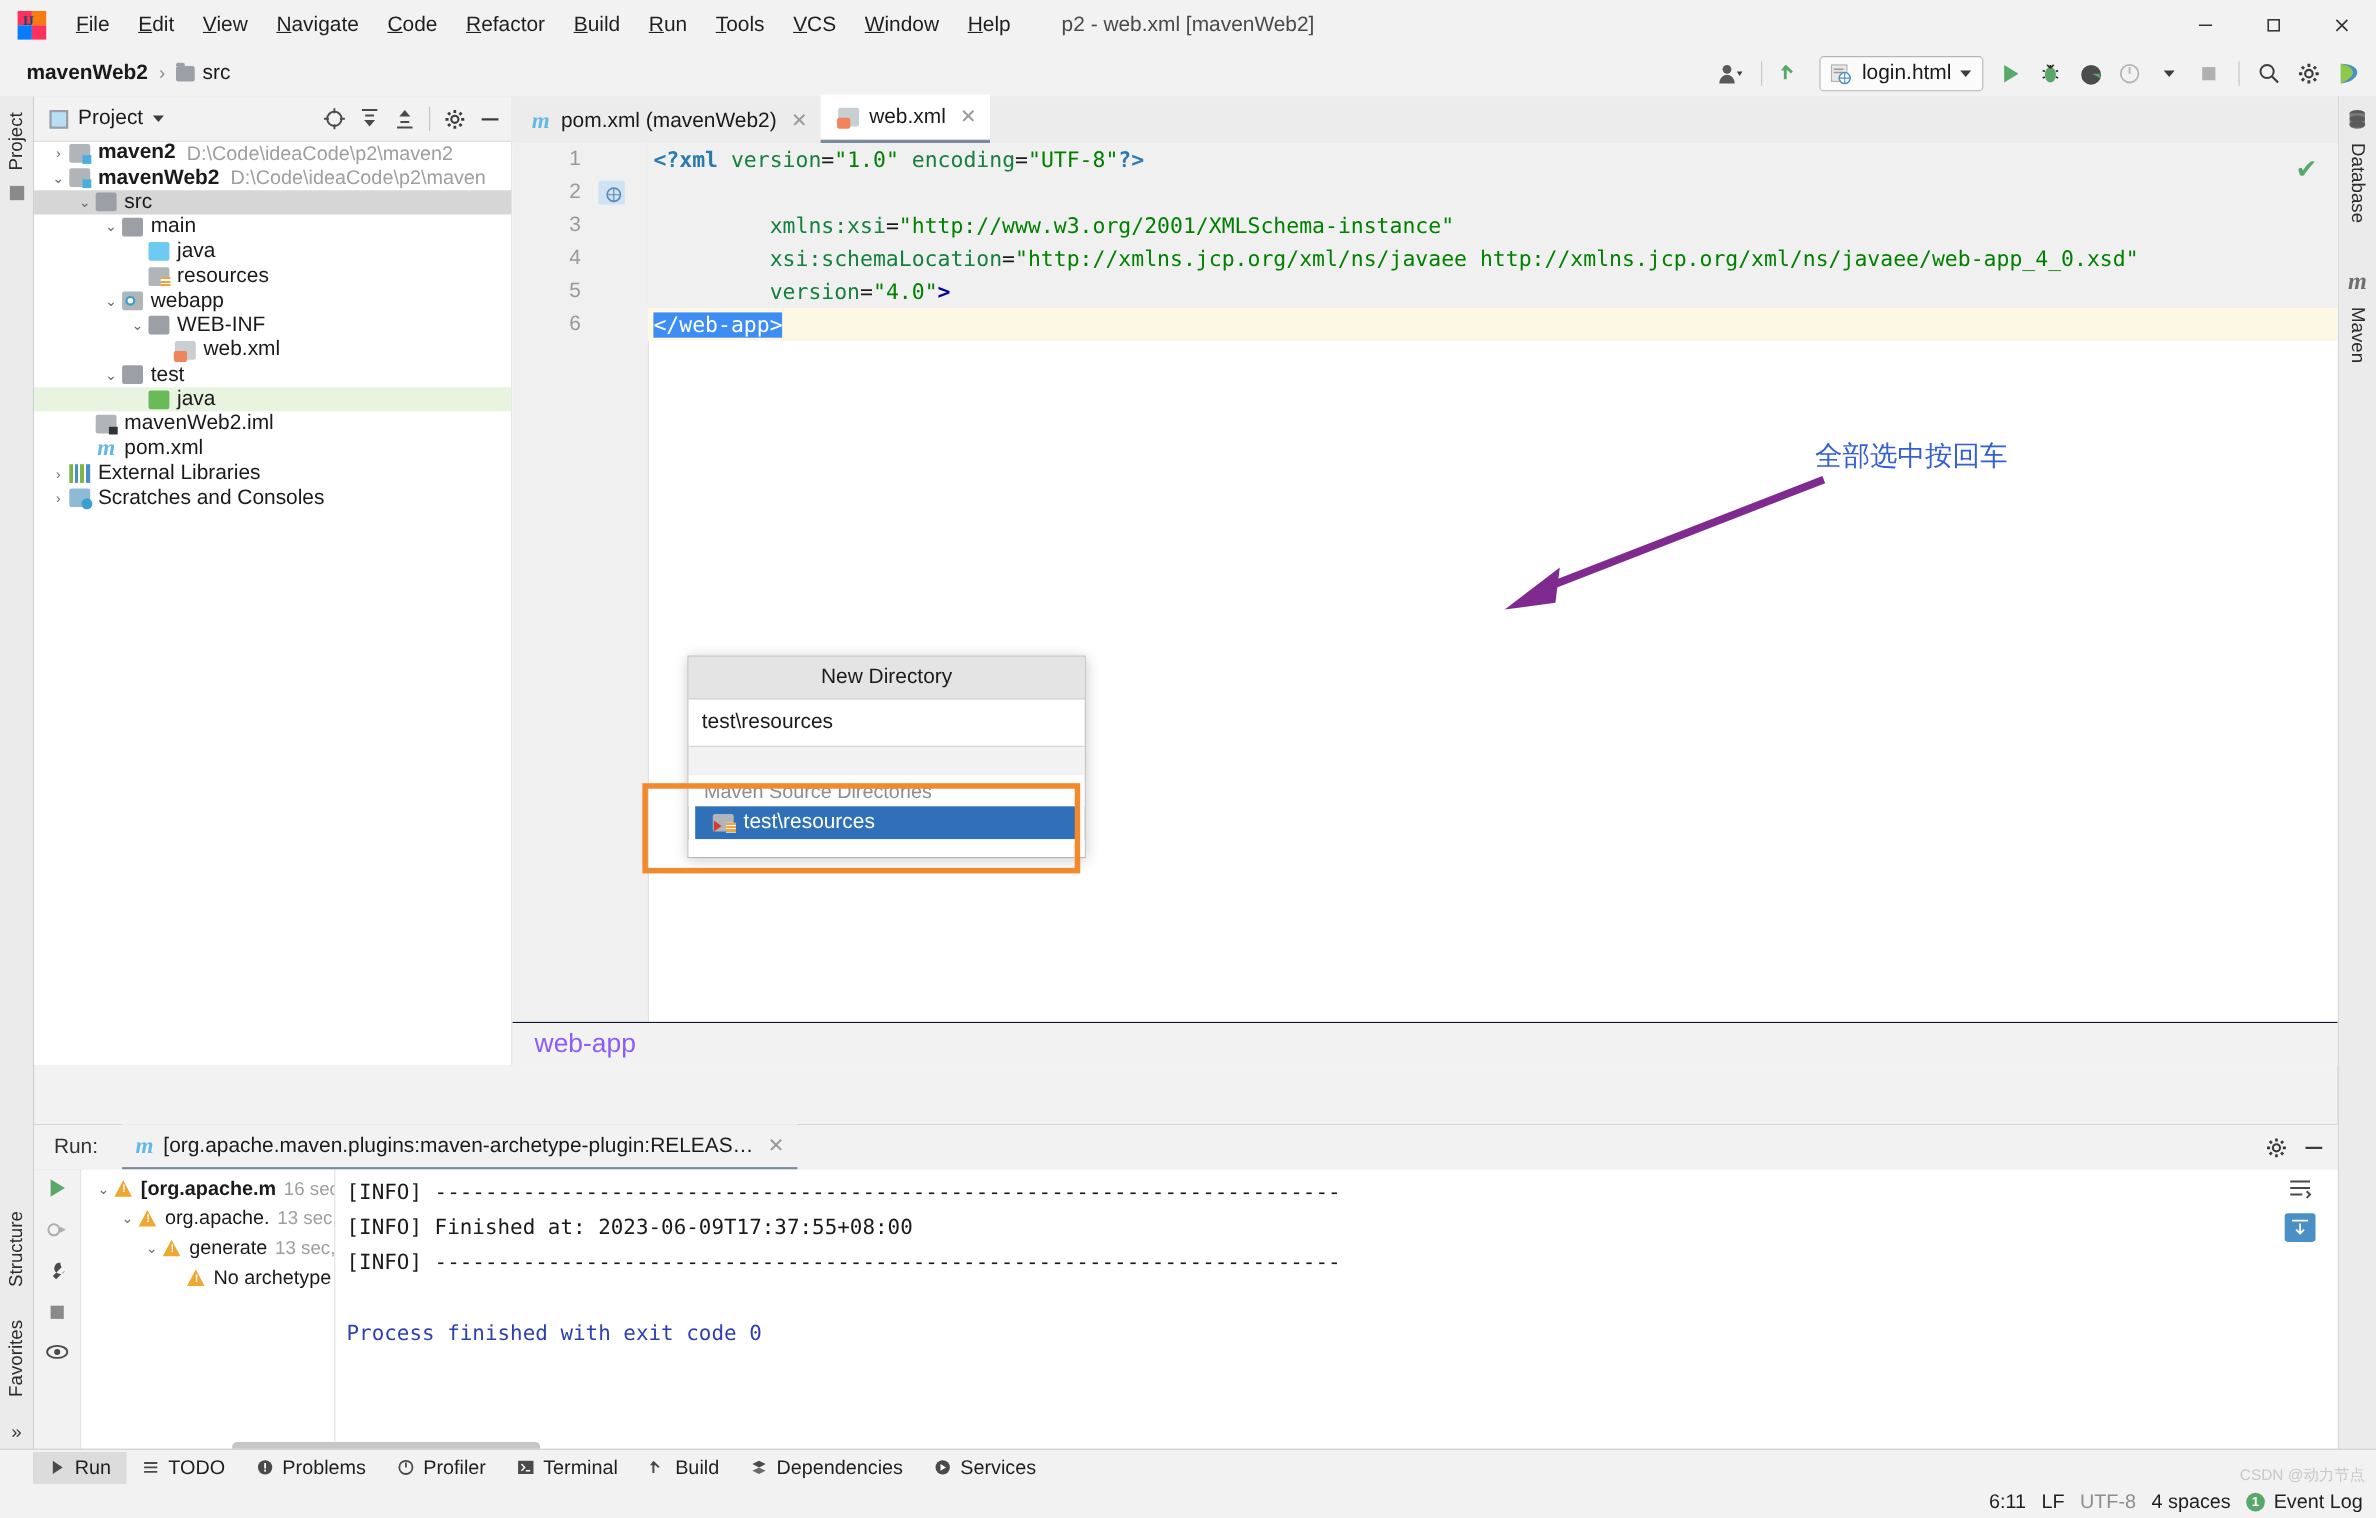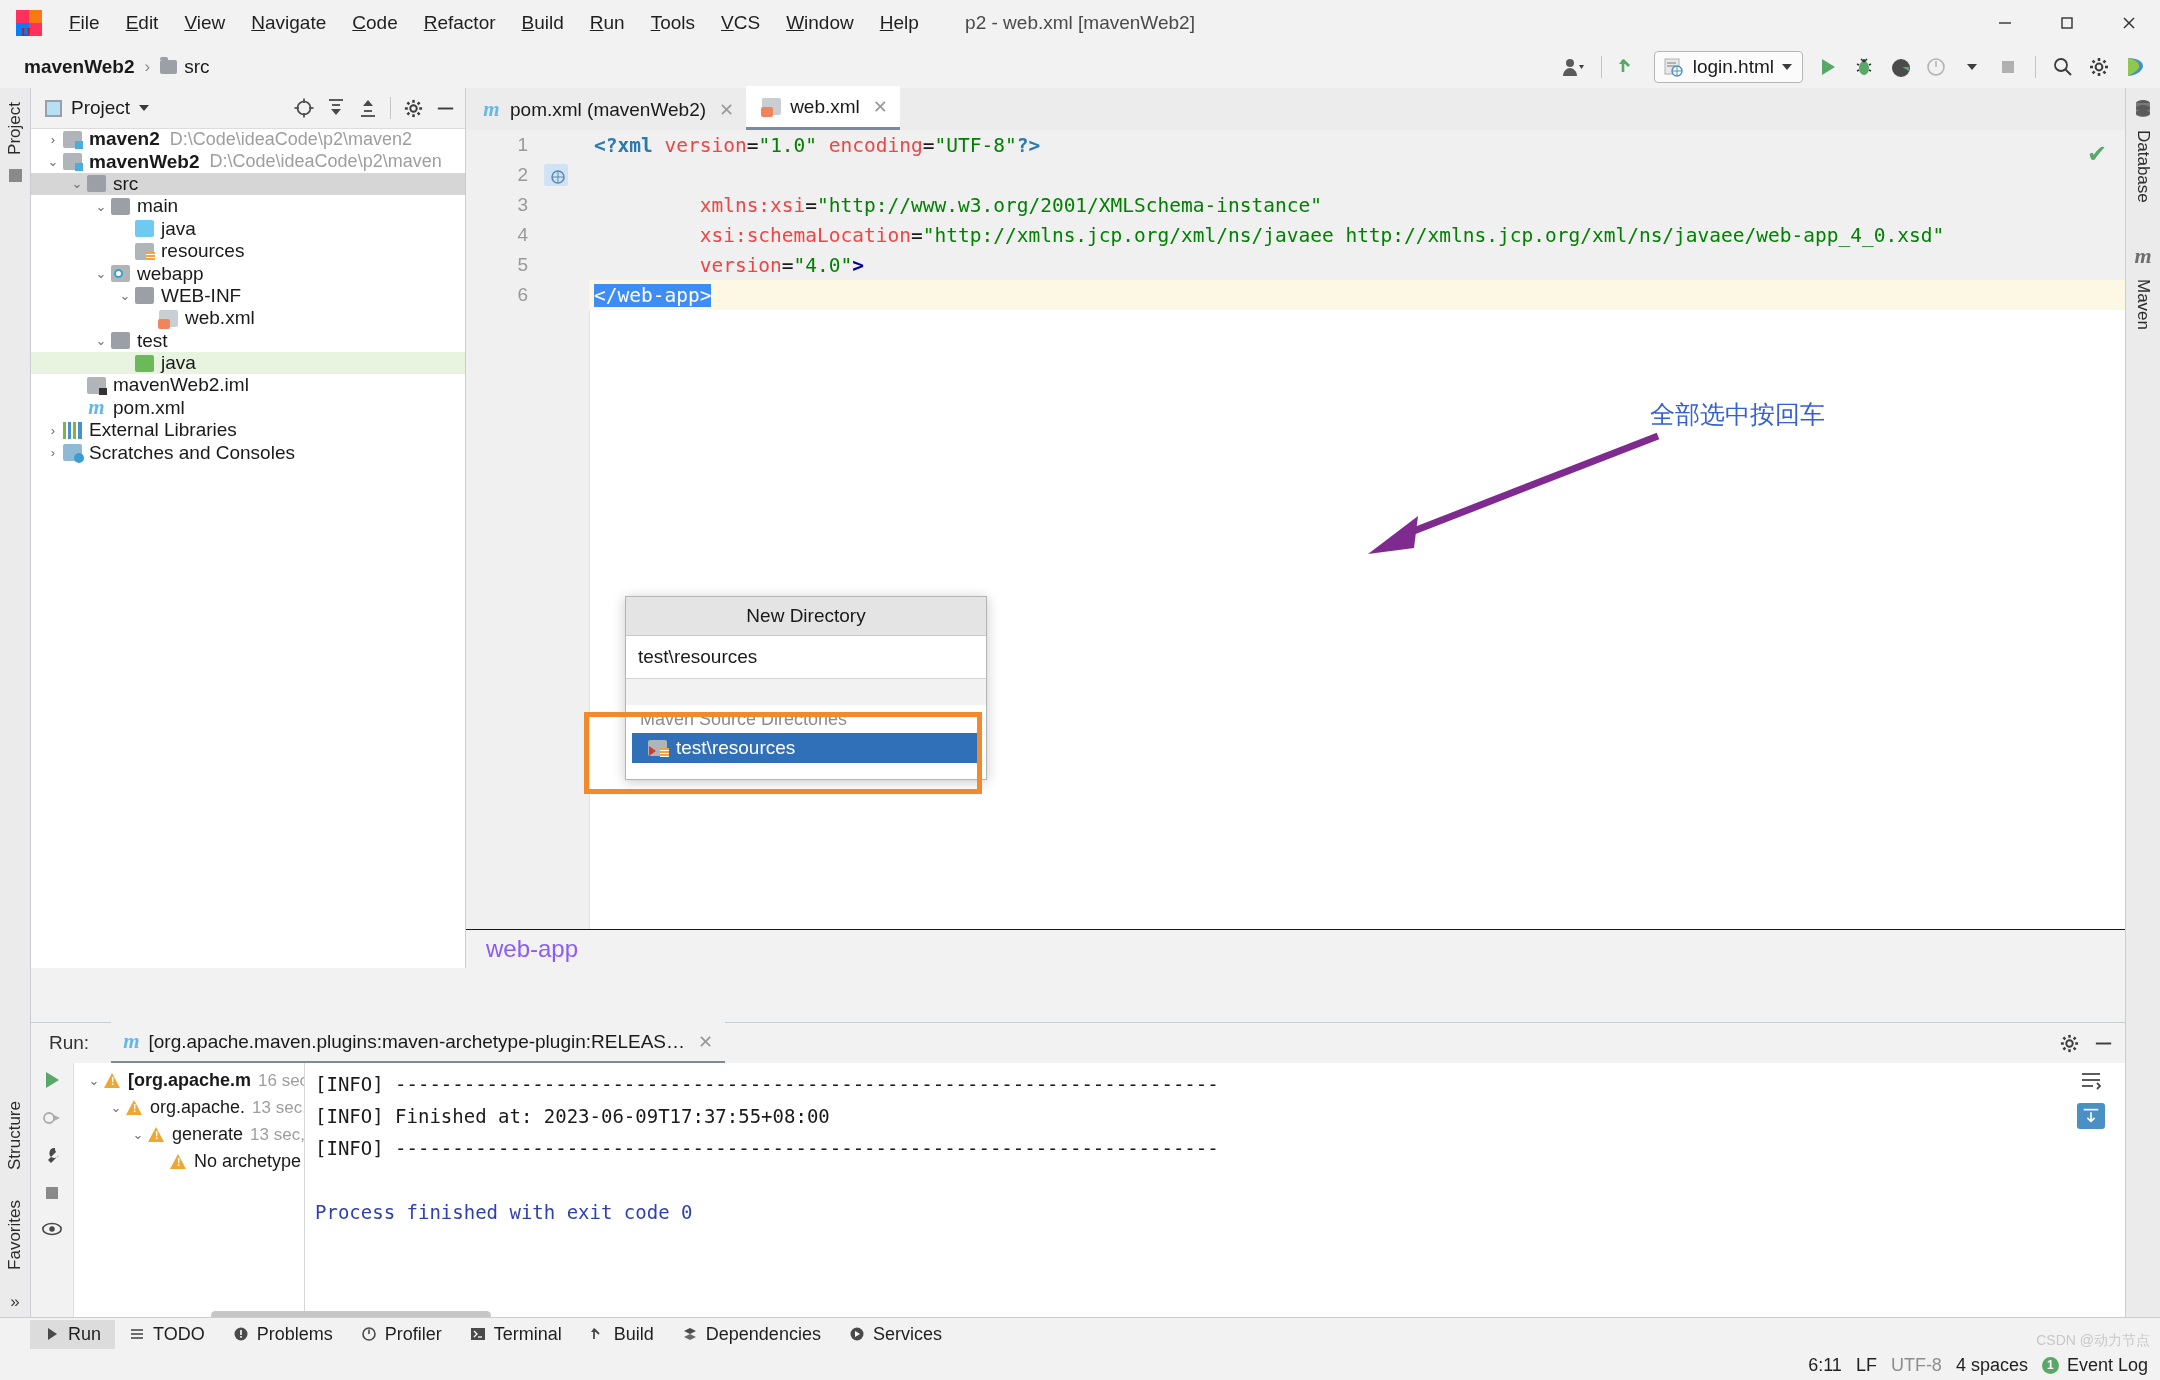--- a/index.html
+++ b/index.html
@@ -13,21 +13,21 @@
   .app{position:relative;width:2160px;height:1380px;}
 
   
   .titlebar{height:46px;background:#f2f2f2;display:flex;align-items:center;position:relative;}
   .ij-logo{width:26px;height:26px;margin:0 14px 0 16px;position:relative;flex:none;}
   .ij-logo .q{position:absolute;width:13px;height:13px;}
   .ij-logo .q1{left:0;top:0;background:#fe315d;}
   .ij-logo .q2{left:13px;top:0;background:#f97a12;}
   .ij-logo .q3{left:0;top:13px;background:#087cfa;}
   .ij-logo .q4{left:13px;top:13px;background:#fe315d;}
-  .ij-logo .ij{position:absolute;left:5px;top:15px;color:#b91c1c;font-size:12px;font-weight:bold;
+  .ij-logo .ij{position:absolute;left:5px;top:2px;color:#0c4a6e;font-size:12px;font-weight:bold;
     font-family:"Liberation Serif",serif;letter-spacing:-1px;z-index:2;}
   .menu{display:flex;align-items:center;gap:0;}
   .menu-item{padding:5px 13px;font-size:19px;color:#1f1f1f;cursor:default;}
   .menu-item u{text-decoration:underline;}
   .win-title{position:absolute;left:50%;transform:translateX(-50%);
     font-size:19px;color:#4a4a4a;white-space:nowrap;}
   .win-btns{position:absolute;right:0;top:0;height:46px;display:flex;}
   .win-btn{width:62px;height:46px;display:flex;align-items:center;justify-content:center;
     font-size:20px;color:#333;cursor:default;}
 
@@ -114,21 +114,21 @@
     font-family:"DejaVu Sans Mono","Liberation Mono",monospace;font-size:19.5px;}
   .cline{height:30px;display:flex;align-items:center;position:relative;}
   .cline .ln{position:absolute;left:0;width:62px;text-align:right;color:#999;font-size:19px;
     font-family:"Liberation Sans",sans-serif;}
   .cline .txt{margin-left:128px;white-space:pre;}
   .hl-row{position:absolute;left:123px;right:0;top:0;bottom:0;}
   .row-grey{background:#f0f0f0;}
   .row-yellow{background:#fdf8e4;}
   .tk-pi{color:#2a7ab0;font-weight:bold;}
   .tk-tag{color:#000096;font-weight:bold;}
-  .tk-attr{color:#ef4444;}
+  .tk-attr{color:#15803d;}
   .tk-val{color:#008000;}
   .tk-sel{background:#3d8df5;color:#fff;}
   .breadcrumb-bot{position:absolute;bottom:0;left:0;right:0;height:38px;background:#f2f2f2;
     border-top:1px solid #0f172a;display:flex;align-items:center;padding-left:20px;font-size:24px;color:#8b5cf6;}
   .check-ok{position:absolute;right:18px;top:52px;color:#59a869;font-size:24px;font-weight:bold;}
 
   
   .nd-popup{position:absolute;left:625px;top:596px;width:360px;background:#fff;
     border:1px solid #b4b4b4;box-shadow:0 2px 12px rgba(0,0,0,.22);z-index:40;}
   .nd-title{height:38px;background:#e4e4e4;display:flex;align-items:center;justify-content:center;

